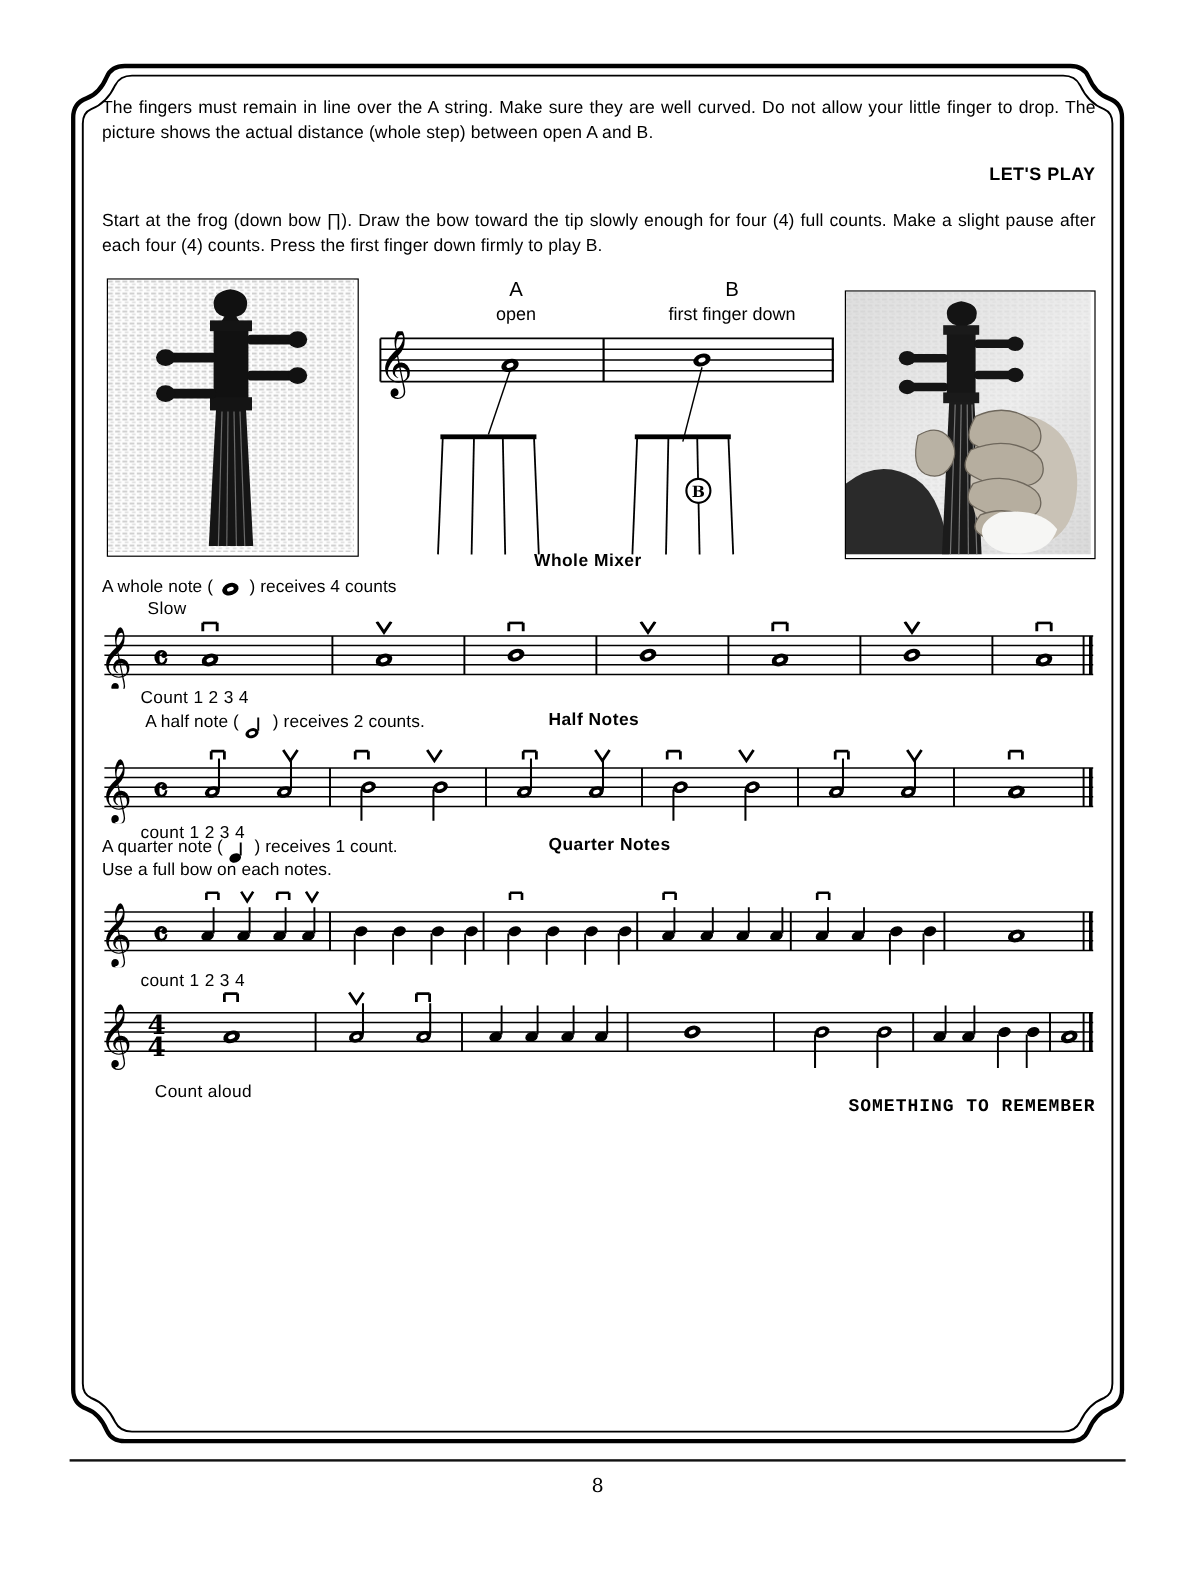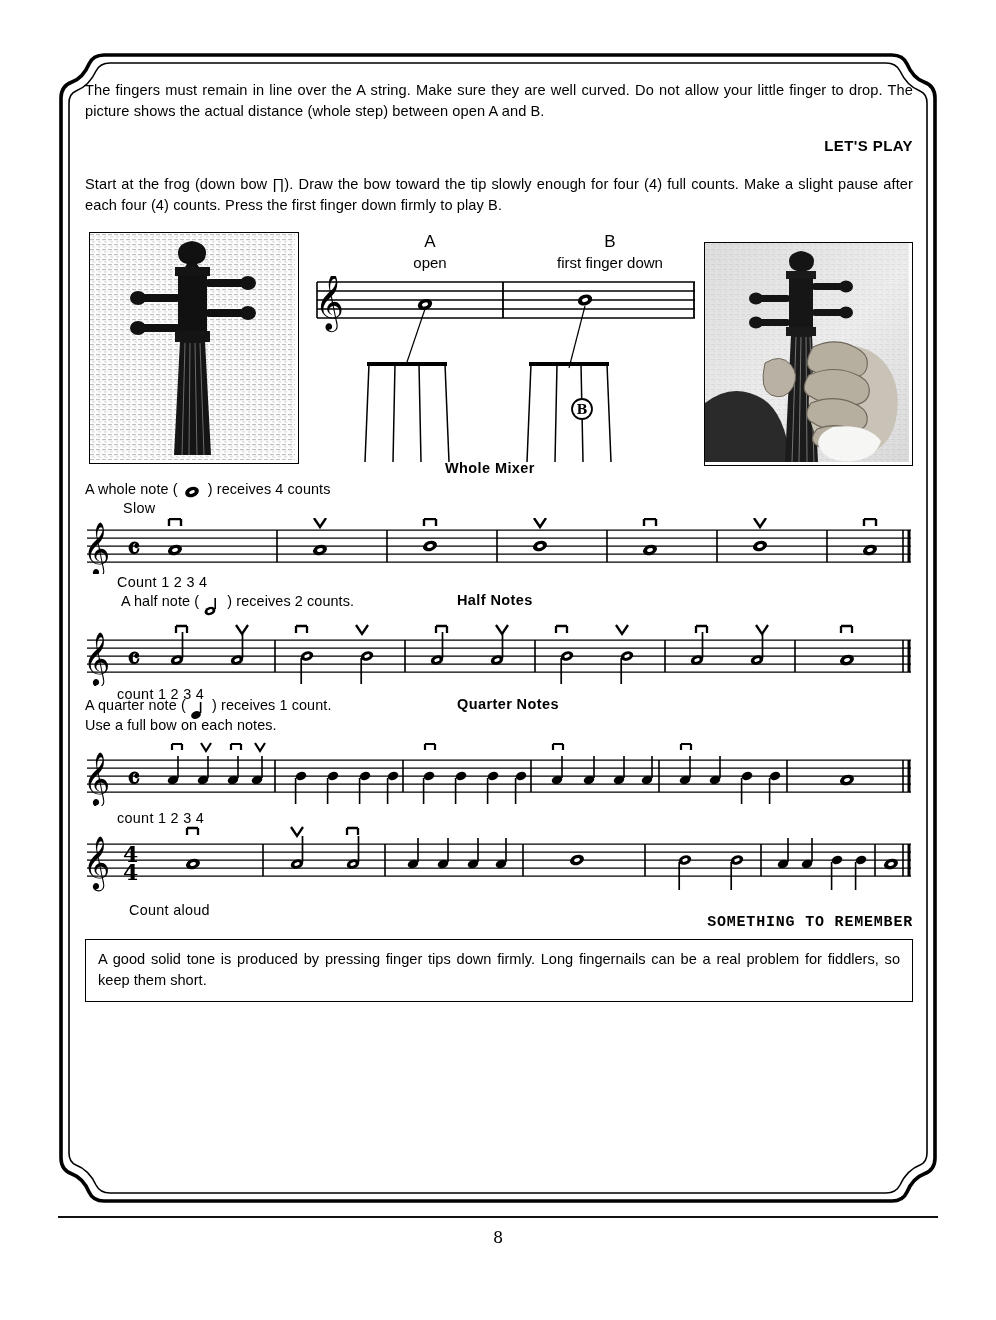--- a/index.html
+++ b/index.html
@@ -836,20 +836,17 @@
           <path d="M206 3 l6 9 l6 -9"></path>
           <path d="M262 4 v7 M262 4 h11 M273 4 v7"></path>
         </g>
       </svg>
 
       <span class="count-text" style="position:absolute; left:28px; top:84px;margin-left:16px;">Count aloud</span>
     </div>
   </div>
 
   <div class="remember-title">SOMETHING TO REMEMBER</div>
-  <div class="remember-box">
-    <p>A good solid tone is produced by pressing finger tips down firmly. Long fingernails can be a real problem for fiddlers, so keep them short.</p>
-  </div>
 
 </div>
 
 <div class="footer-rule"></div>
 <div class="page-number">8</div>
 
 </body></html>

